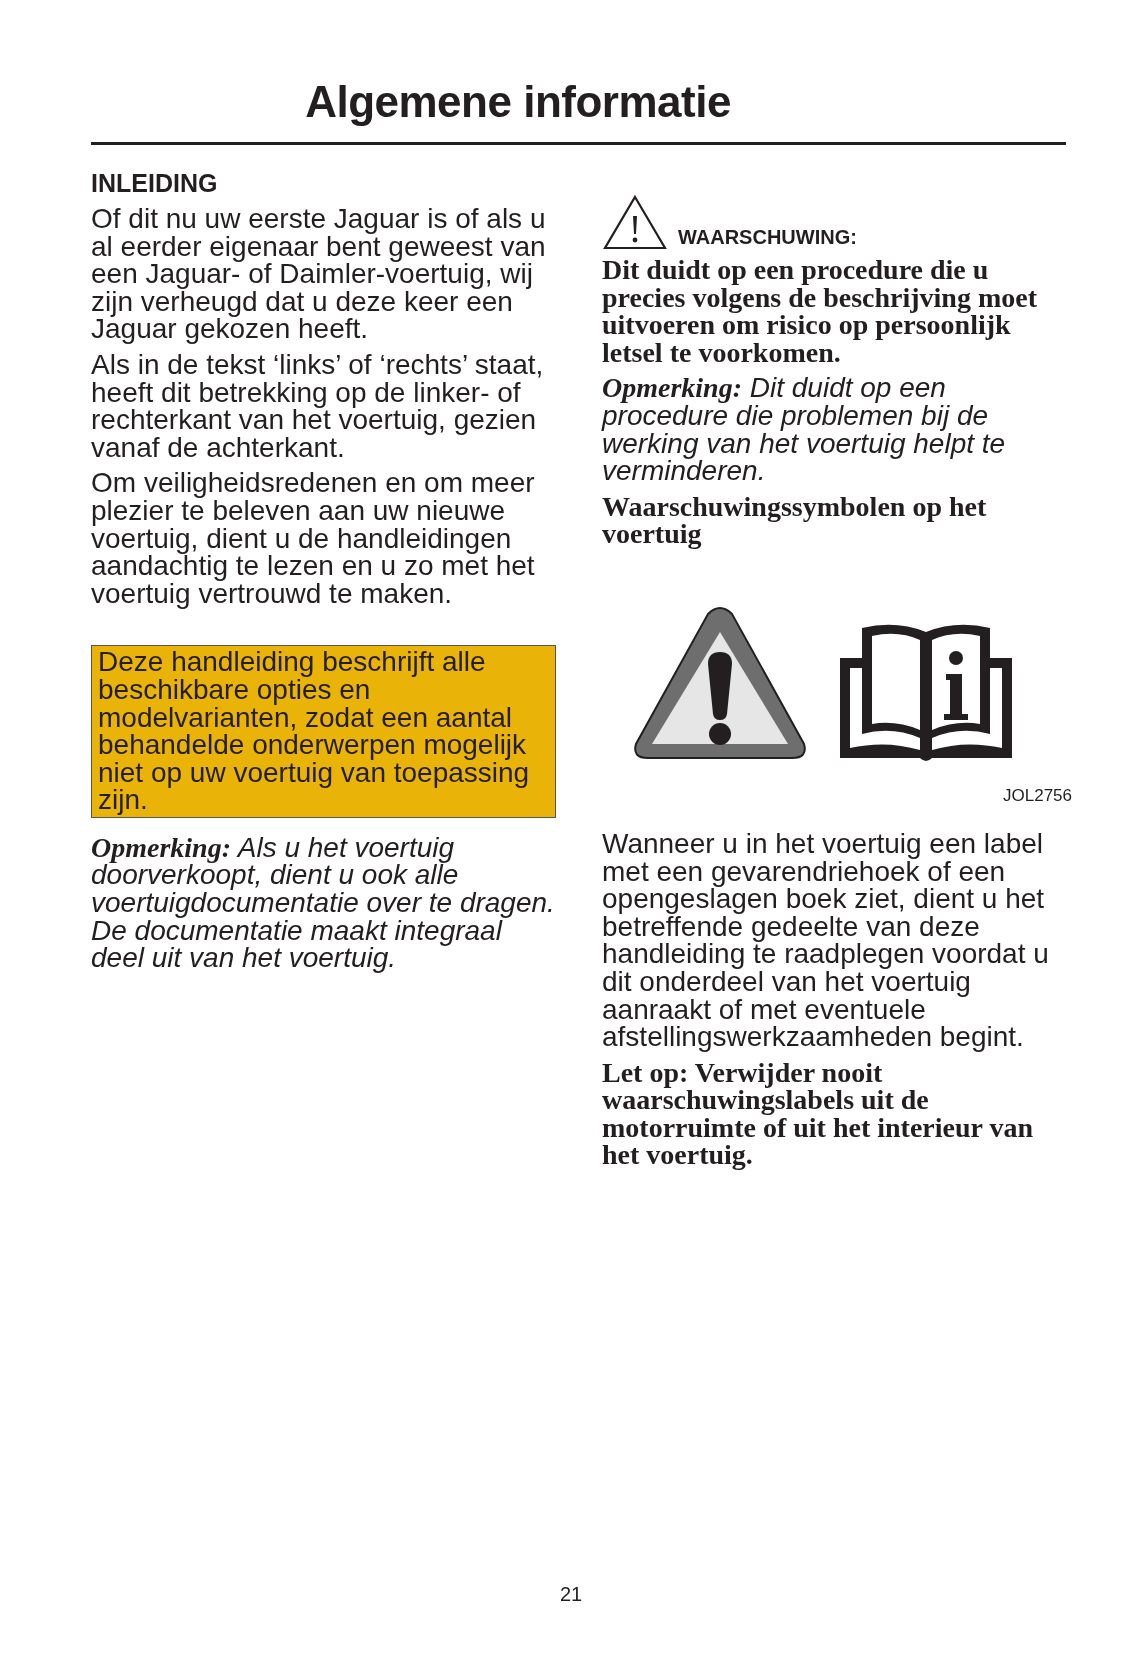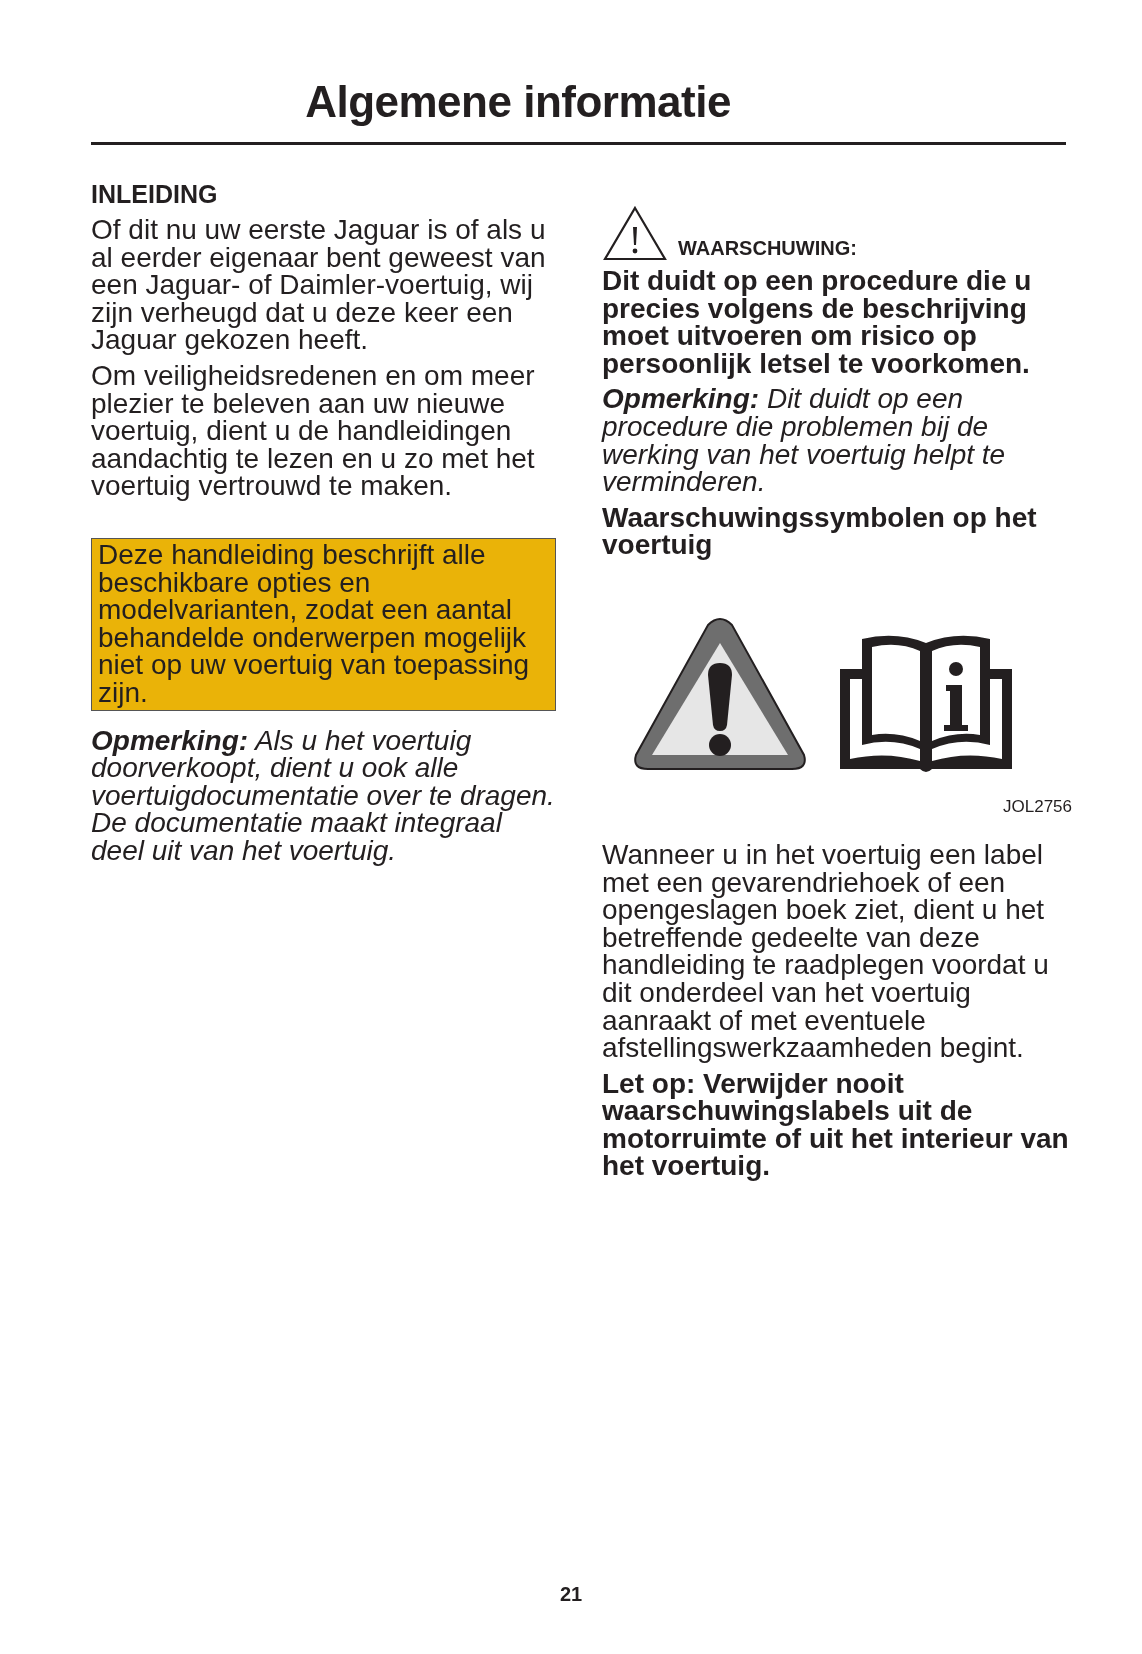--- a/index.html
+++ b/index.html
@@ -2,46 +2,47 @@
 <html><head>
 <meta charset="utf-8">
 <style>
   html, body { margin: 0; padding: 0; background: #ffffff; }
   body { width: 1142px; height: 1654px; position: relative; color: #231f20;
          font-family: "Liberation Sans", sans-serif; overflow: hidden; }
   .page-title { position: absolute; left: 0; width: 1036px; top: 72px; text-align: center;
                 font-size: 44px; font-weight: bold; letter-spacing: -0.5px; margin: 0; line-height: 60px; }
   .title-rule { position: absolute; left: 91px; width: 975px; top: 142px; height: 0;
                 border-top: 3px solid #231f20; }
-  .col { position: absolute; top: 177px; }
+  .col { position: absolute; top: 166px; }
   .col-left { left: 91px; width: 465px; }
   .col-right { left: 602px; width: 470px; }
   h2 { font-size: 25px; font-weight: bold; margin: 0 0 5px 0; line-height: 34px; }
   p { font-size: 28px; line-height: 27.6px; margin: 0 0 8px 0; }
-  .bold { font-weight: bold; }
+  .bold { font-weight: bold; font-family: Liberation Serif, serif; }
   .italic { font-style: italic; }
   .note-box { border: 1.5px solid #555; background: #eab308; padding: 2px 6px 3px 6px; margin: 38px 0 16px 0; }
   .note-box p { margin: 0; }
   .warn-head { display: flex; align-items: flex-end; margin: 28px 0 6px 0; }
   .warn-head svg { display: block; }
   .warn-head span { font-size: 20px; font-weight: bold; margin-left: 10px; line-height: 22px; padding-bottom: 2px; }
   .symbols { display: flex; align-items: flex-end; margin: 58px 0 0 0; padding-left: 30px; gap: 28px; }
   .fig-code { font-size: 17px; margin: 24px 0 24px 6px; text-align: right; }
   .page-number { position: absolute; top: 1583px; left: 0; width: 1142px; text-align: center;
-                 font-size: 20px; font-weight: bold; }
+                 font-size: 20px; font-weight: normal; }
 </style>
 </head>
 <body>
 
 <h1 class="page-title">Algemene informatie</h1>
 <div class="title-rule"></div>
 
 <div class="col col-left">
   <h2>INLEIDING</h2>
   <p>Of dit nu uw eerste Jaguar is of als u al eerder eigenaar bent geweest van een Jaguar- of Daimler-voertuig, wij zijn verheugd dat u deze keer een Jaguar gekozen heeft.</p>
+  <p>Als in de tekst ‘links’ of ‘rechts’ staat, heeft dit betrekking op de linker- of rechterkant van het voertuig, gezien vanaf de achterkant.</p>
   <p>Om veiligheidsredenen en om meer plezier te beleven aan uw nieuwe voertuig, dient u de handleidingen aandachtig te lezen en u zo met het voertuig vertrouwd te maken.</p>
   <div class="note-box">
     <p>Deze handleiding beschrijft alle beschikbare opties en modelvarianten, zodat een aantal behandelde onderwerpen mogelijk niet op uw voertuig van toepassing zijn.</p>
   </div>
   <p class="italic"><span class="bold">Opmerking:</span><span> Als u het voertuig doorverkoopt, dient u ook alle voertuigdocumentatie over te dragen. De documentatie maakt integraal deel uit van het voertuig.</span></p>
 </div>
 
 <div class="col col-right">
 
   <div class="warn-head">

